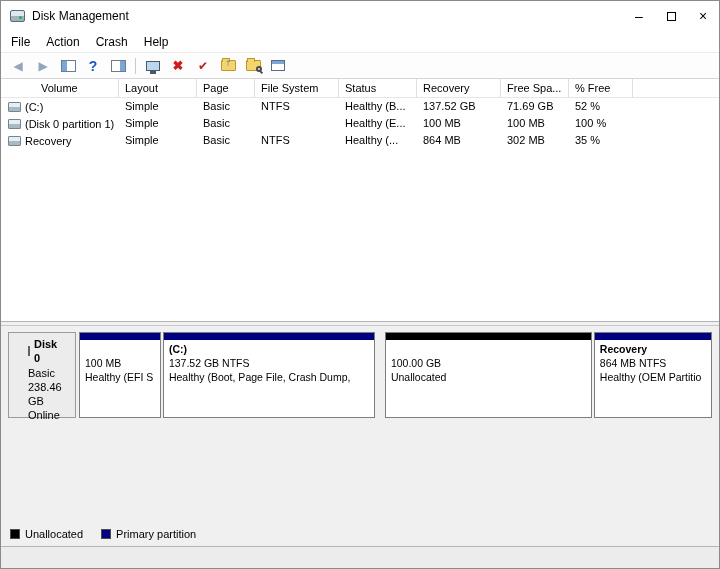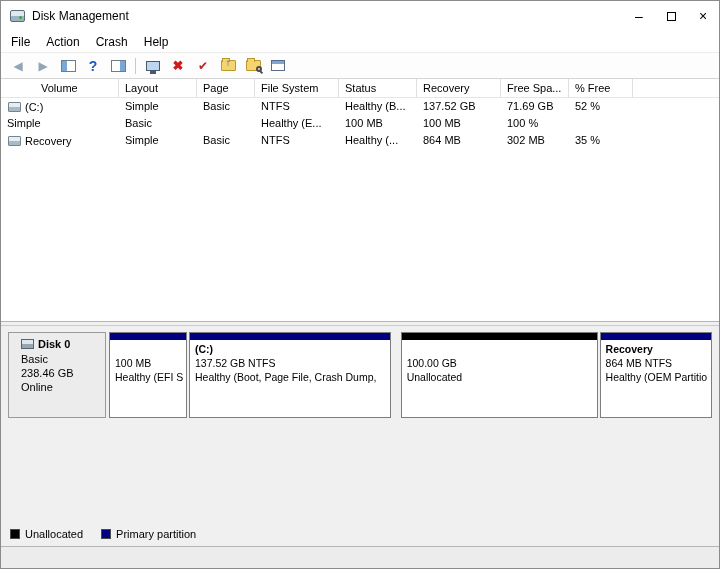--- a/index.html
+++ b/index.html
@@ -52,21 +52,21 @@
   .vl-row { height:17px; font-size:11px; }
   .vl-row .cell { line-height:16px; padding-left:6px; overflow:hidden; white-space:nowrap; }
   .vol-cell { display:flex; align-items:center; gap:4px; padding-left:7px !important; }
   .drive-icon { width:13px; height:10px; flex:0 0 auto; border:1px solid #74858f;
     background:linear-gradient(#e7eef3 55%, #a9bac4 55%); border-radius:1px; }
   
   .splitter { height:5px; background:#f0f0f0; border-top:1px solid #b5b5b5; border-bottom:1px solid #c9c9c9; flex:0 0 auto; }
   
   .graph-pane { flex:1 1 auto; background:#f0f0f0; display:flex; flex-direction:column; padding:6px 7px 0 7px; overflow:hidden; }
   .disk-row { display:flex; height:86px; flex:0 0 auto; }
-  .disk-panel { width:98px; flex:0 0 auto; background:#ececec; border:1px solid #9a9a9a; padding:4px 12px; margin-right:3px; font-size:11px; line-height:14px; }
+  .disk-panel { width:68px; flex:0 0 auto; background:#ececec; border:1px solid #9a9a9a; padding:4px 19px; margin-right:3px; font-size:11px; line-height:14px; }
   .disk-title { display:flex; align-items:center; gap:4px; font-weight:bold; margin-bottom:1px; }
   .disk-icon { width:13px; height:10px; border:1px solid #55646e; background:linear-gradient(#dde6ec 55%, #94a6b1 55%); }
   .partitions { flex:1 1 auto; display:flex; gap:2px; }
   .partition { border:1px solid #7d7d7d; background:#fff; display:flex; flex-direction:column; overflow:hidden; }
   .strip { height:7px; flex:0 0 auto; }
   .pbody { padding:3px 5px 0 5px; font-size:10.5px; line-height:13.5px; white-space:nowrap; overflow:hidden; }
   .ptitle { font-weight:bold; height:14px; }
   .pline { height:14px; }
   
   .legend { margin-top:auto; height:24px; display:flex; align-items:center; gap:18px; padding:0 2px; flex:0 0 auto; }
@@ -164,20 +164,24 @@
       <div class="cell">Basic</div>
       <div class="cell">NTFS</div>
       <div class="cell">Healthy (B...</div>
       <div class="cell">137.52 GB</div>
       <div class="cell">71.69 GB</div>
       <div class="cell">52 %</div>
       <div class="cell"></div>
     </div>
 
     <div class="vl-grid vl-row">
+      <div class="cell vol-cell">
+          <span class="drive-icon"></span>
+          <span>(Disk 0 partition 1)</span>
+        </div>
       <div class="cell">Simple</div>
       <div class="cell">Basic</div>
       <div class="cell"></div>
       <div class="cell">Healthy (E...</div>
       <div class="cell">100 MB</div>
       <div class="cell">100 MB</div>
       <div class="cell">100 %</div>
       <div class="cell"></div>
     </div>
 

